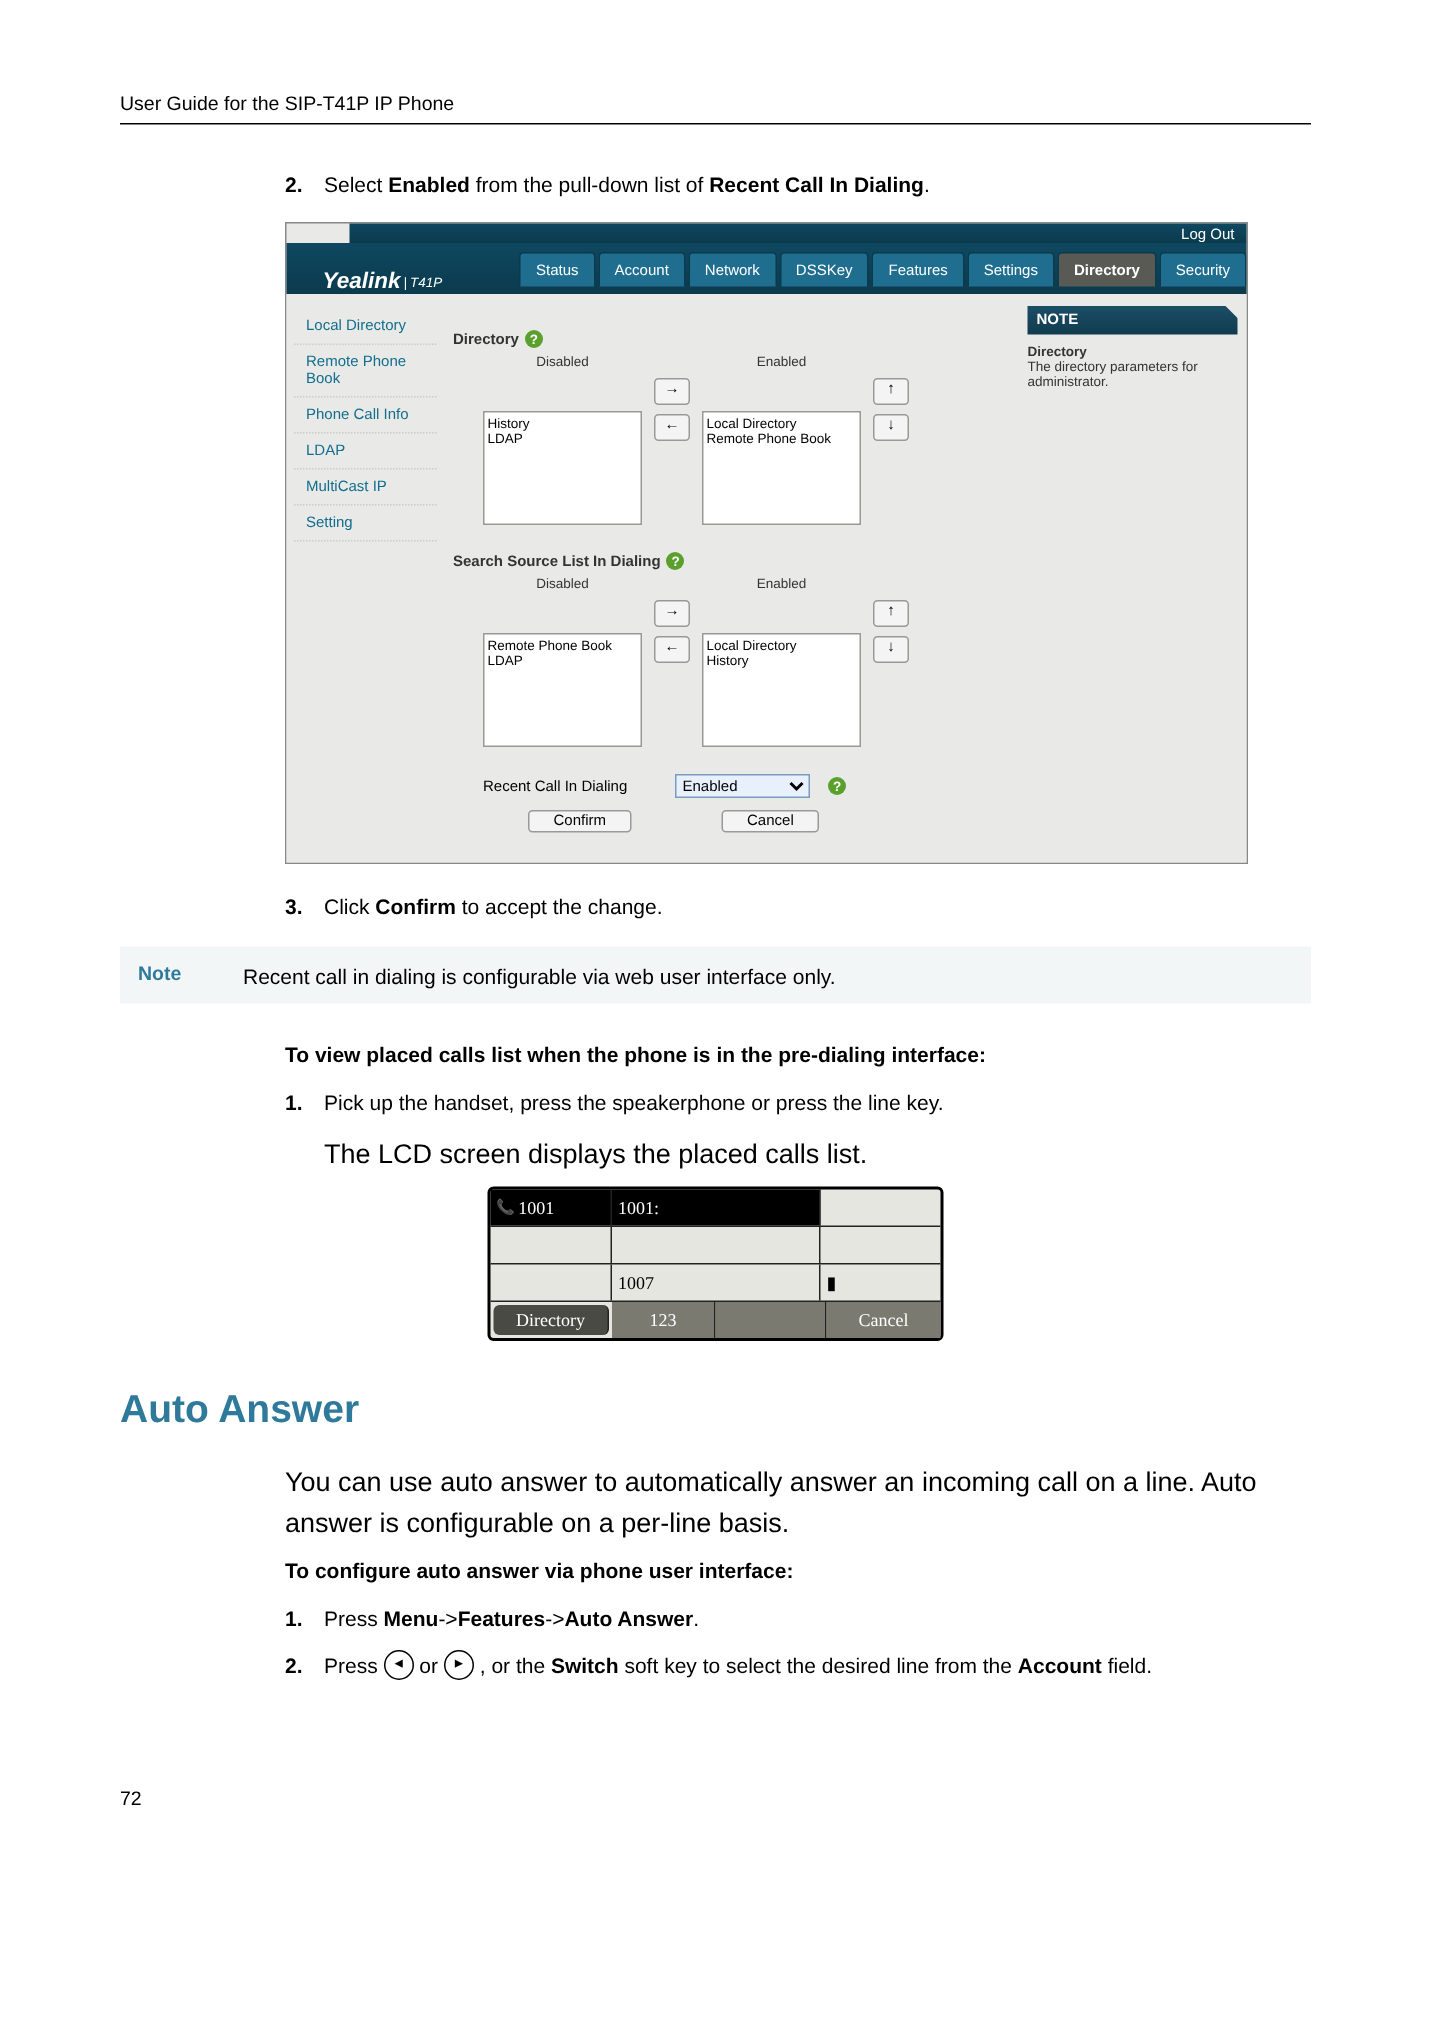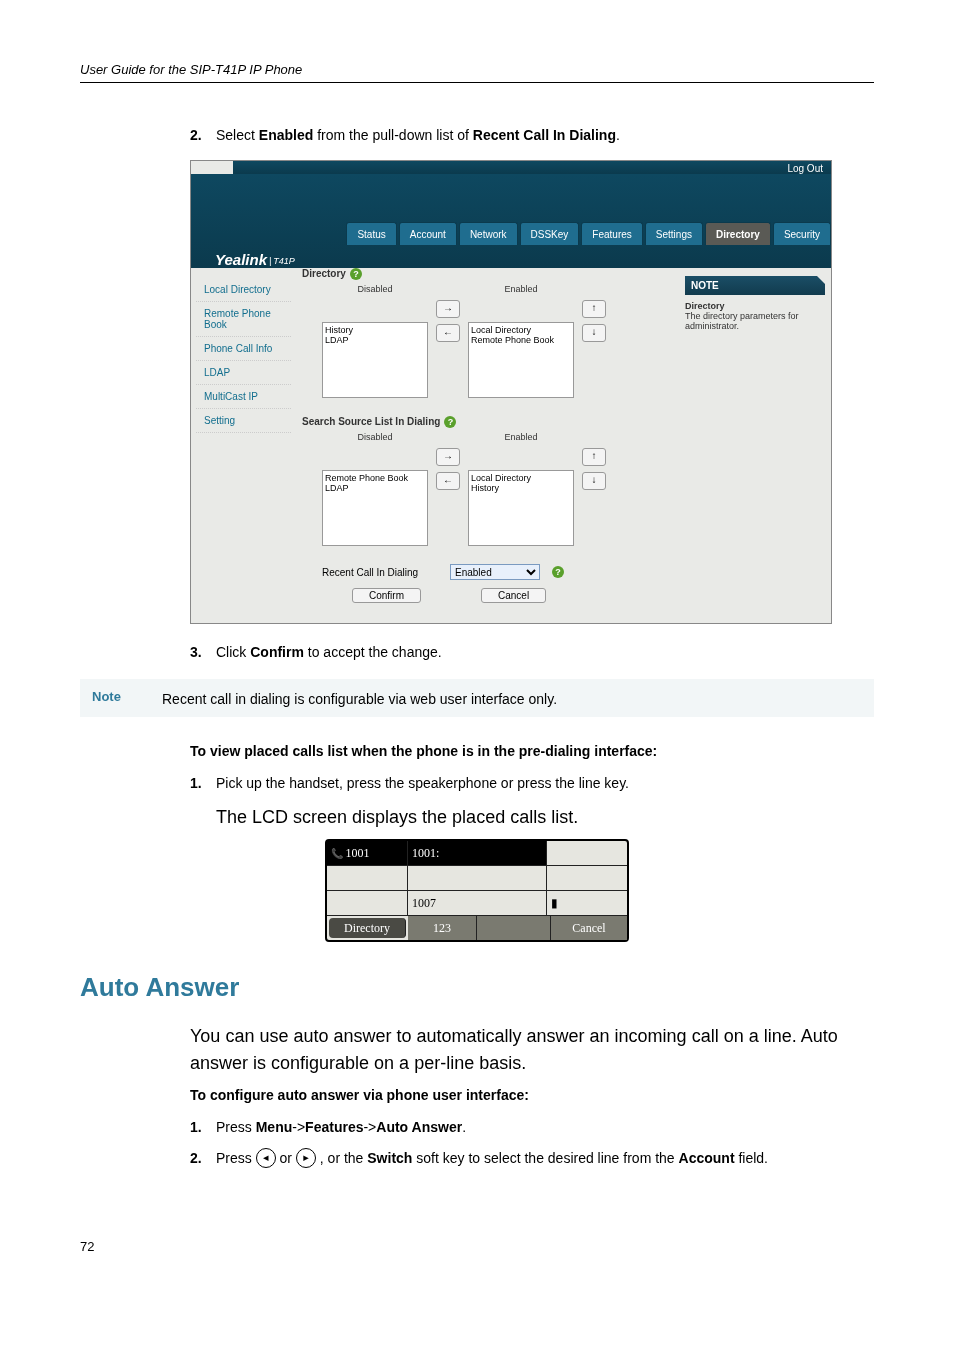--- a/index.html
+++ b/index.html
@@ -10,22 +10,21 @@
   }
   .page {
     width: 954px;
     margin: 0 auto;
     padding: 60px 80px 60px 80px;
     box-sizing: border-box;
   }
   .header-line {
     border-bottom: 1px solid #000;
     padding-bottom: 4px;
-    margin-bottom: 42px;
-    font-style: italic;
+    margin-bottom: 30px;
   }
   .header-text {
     font-size: 13px;
   }
   .step-row {
     display: flex;
     margin-left: 110px;
     margin-bottom: 10px;
     font-size: 14px;
     line-height: 1.5;
@@ -58,23 +57,22 @@
     font-size: 15px;
     font-weight: bold;
     color: #fff;
     padding-left: 24px;
     font-style: italic;
   }
   .ss-logo-sub { font-size: 9px; font-weight: normal; padding-left: 2px; vertical-align: middle;}
   .ss-tabs {
     display: flex;
     gap: 2px;
-    align-items: flex-start;
-    height: 46px;
-    margin-top: 48px;
+    align-items: center;
+    height: 34px;
   }
   .ss-tab {
     background: #1f6d8f;
     color: #fff;
     font-size: 10px;
     padding: 6px 10px 5px 10px;
     border-radius: 3px 3px 0 0;
     border: 1px solid #0b3a4d;
     border-bottom: none;
   }
@@ -100,21 +98,21 @@
     font-size: 10px;
   }
   .ss-side-item {
     color: #126e8e;
     padding: 6px 8px;
     border-bottom: 1px dotted #ccc;
     margin: 0 5px;
   }
   .ss-main {
     flex:1;
-    padding: 0 6px 10px 6px;
+    padding: 24px 6px 10px 6px;
   }
   .ss-section-title {
     font-size: 10px;
     font-weight: bold;
     color: #333;
     margin-bottom: 4px;
   }
   .help-q {
     display:inline-block;
     width:12px;height:12px;

